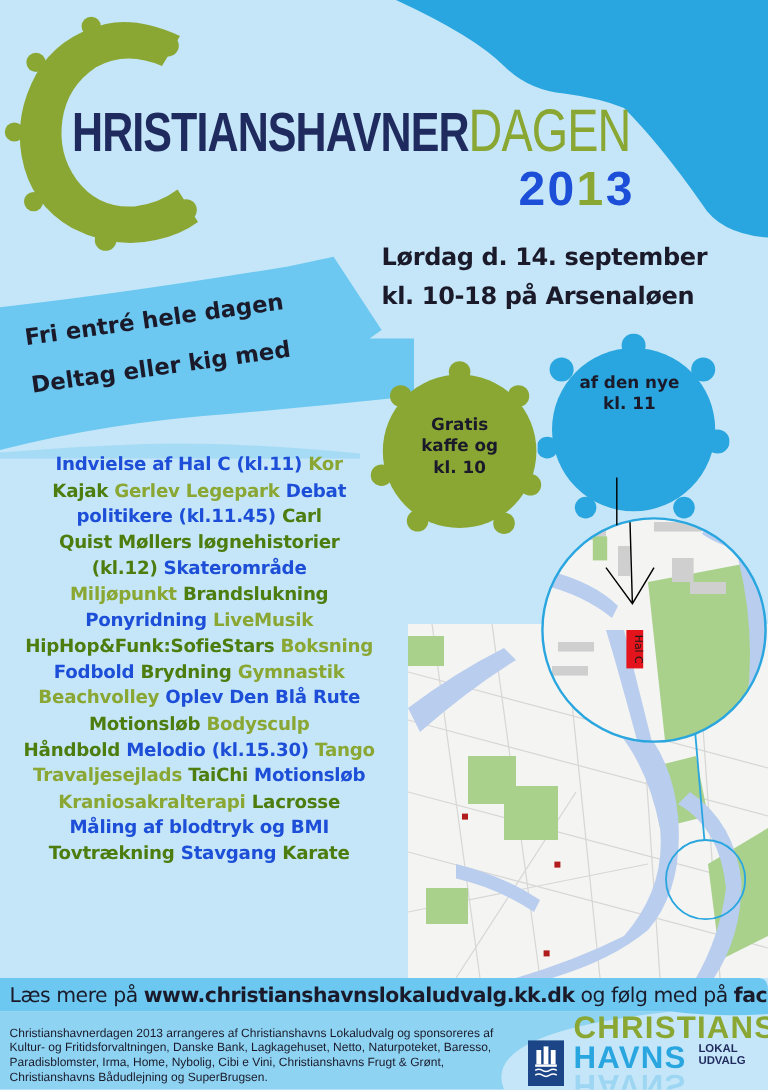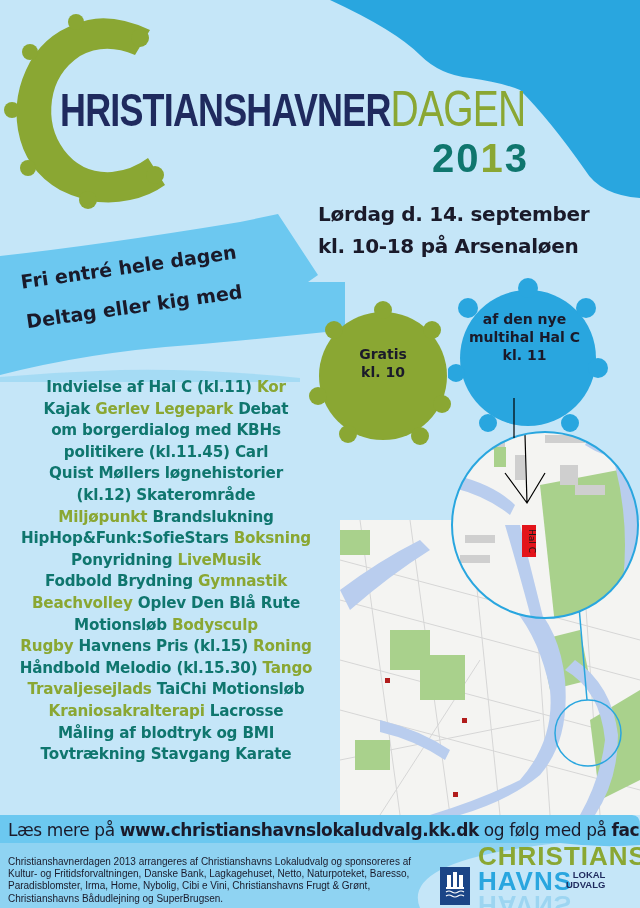--- a/index.html
+++ b/index.html
@@ -1,42 +1,42 @@
 <!DOCTYPE html>
 <html><head>
 <meta charset="utf-8">
 <style>
   * { margin:0; padding:0; box-sizing:border-box; }
   html, body { width:640px; height:908px; overflow:hidden; }
   body { background:#c5e6f8; font-family:"DejaVu Sans", sans-serif; position:relative; }
   .abs { position:absolute; }
-  .navy { color:#0f766e; }
+  .navy { color:#1d4ed8; }
   .green { color:#8aa733; }
-  .blue { color:#0f766e; }
+  .blue { color:#4d7c0f; }
 
   #title { left:60px; top:84px; font-family:"Liberation Sans", sans-serif; font-weight:bold; font-size:46px; letter-spacing:-1px; white-space:nowrap; transform:scaleX(0.78); transform-origin:left top; line-height:1; }
   #title .t1 { color:#1f2a5e; }
   #title .t2 { color:#8aa733; font-weight:normal; font-size:50px; }
   #year { left:432px; top:138px; font-family:"Liberation Sans", sans-serif; font-weight:bold; font-size:40px; line-height:1; letter-spacing:2px; }
 
   #datebox { left:318px; top:198px; width:320px; font-family:"DejaVu Sans", sans-serif; font-weight:bold; font-size:20px; color:#1a1a2a; line-height:32px; letter-spacing:-0.3px; }
 
   #banner-text { left:18px; top:262px; font-weight:bold; font-size:19px; color:#1a1a2a; transform:rotate(-8deg); transform-origin:left top; line-height:40px; }
 
   .bubble-text { font-weight:bold; font-size:14px; color:#1a1a2a; text-align:center; line-height:18px; }
 
   #activities { left:0; top:377px; width:318px; text-align:center; font-weight:bold; font-size:15.2px; line-height:21.6px; letter-spacing:-0.2px;padding-left:14px; }
 
   #footer-link { left:8px; top:820px; font-size:17px; color:#1a1a2a; white-space:nowrap; letter-spacing:-0.4px; }
   #footer-link b { font-weight:bold; }
   #sponsor { left:8px; top:856px; width:420px; font-family:Liberation Sans, sans-serif; font-size:10px; line-height:12.2px; color:#1a1a2a; }
 
   #logo-ch { left:478px; top:843px; font-family:"Liberation Sans", sans-serif; font-size:26px; font-weight:bold; color:#8aa733; letter-spacing:1px; line-height:1; }
   #logo-hv { left:478px; top:868px; font-family:"Liberation Sans", sans-serif; font-size:26px; font-weight:bold; color:#29a6df; letter-spacing:1px; line-height:1; }
-  #logo-lok { left:566px; top:870px; font-family:"Liberation Sans", sans-serif; font-size:9.5px; font-weight:bold; color:#1f2a5e; line-height:10px;text-align:right; }
+  #logo-lok { left:582px; top:870px; font-family:"Liberation Sans", sans-serif; font-size:9.5px; font-weight:bold; color:#1f2a5e; line-height:10px; }
   #logo-refl { left:478px; top:892px; font-family:"Liberation Sans", sans-serif; font-size:26px; font-weight:bold; color:#29a6df; opacity:0.25; transform:scaleY(-1); line-height:1; letter-spacing:1px; }
   #kk-logo { left:440px; top:867px; width:30px; height:38px; background:#1b4587; }
 </style>
 </head>
 <body>
 
 <svg class="abs" style="left:0;top:0;" width="640" height="908">
 
   <path d="M 330 0 L 640 0 L 640 198 Q 600 195 585 170 Q 550 120 520 90 Q 500 82 470 78 Q 440 75 420 55 Q 395 30 330 0 Z" fill="#29a6df"></path>
 
@@ -143,56 +143,54 @@
     <circle cx="124" cy="34" r="9"></circle>
     <circle cx="26" cy="34" r="9"></circle>
     <circle cx="10" cy="100" r="9"></circle>
     <circle cx="134" cy="108" r="9"></circle>
     <circle cx="40" cy="138" r="9"></circle>
     <circle cx="112" cy="140" r="9"></circle>
   </g>
 </svg>
 <div class="abs bubble-text" style="left:318px;top:345px;width:130px;">
   <div>Gratis</div>
+  <div>kaffe og</div>
   <div>kl. 10</div>
 </div>
 
 <svg class="abs" style="left:448px;top:278px;" width="160" height="160">
   <g fill="#29a6df">
     <circle cx="80" cy="80" r="68"></circle>
     <circle cx="80" cy="10" r="10"></circle>
     <circle cx="138" cy="30" r="10"></circle>
     <circle cx="20" cy="30" r="10"></circle>
     <circle cx="150" cy="90" r="10"></circle>
     <circle cx="8" cy="95" r="9"></circle>
     <circle cx="40" cy="145" r="9"></circle>
     <circle cx="122" cy="145" r="9"></circle>
   </g>
   <line x1="66" y1="120" x2="66" y2="160" stroke="#000" stroke-width="1.2"></line>
 </svg>
 <div class="abs bubble-text" style="left:452px;top:310px;width:145px;">
   <div>af den nye</div>
-  <div>multihal Hal C</div>
   <div>kl. 11</div>
 </div>
 
 <div id="activities" class="abs">
     <div><span class="navy">Indvielse af Hal C (kl.11) </span><span class="green">Kor</span></div>
     <div><span class="blue">Kajak </span><span class="green">Gerlev Legepark </span><span class="navy">Debat</span></div>
-    <div><span class="navy">om borgerdialog med KBHs</span></div>
     <div><span class="navy">politikere (kl.11.45) </span><span class="blue">Carl</span></div>
     <div><span class="blue">Quist Møllers løgnehistorier</span></div>
     <div><span class="blue">(kl.12) </span><span class="navy">Skaterområde</span></div>
     <div><span class="green">Miljøpunkt </span><span class="blue">Brandslukning</span></div>
+    <div><span class="navy">Ponyridning </span><span class="green">LiveMusik</span></div>
     <div><span class="blue">HipHop&amp;Funk:SofieStars </span><span class="green">Boksning</span></div>
-    <div><span class="navy">Ponyridning </span><span class="green">LiveMusik</span></div>
     <div><span class="navy">Fodbold </span><span class="blue">Brydning </span><span class="green">Gymnastik</span></div>
     <div><span class="green">Beachvolley </span><span class="navy">Oplev Den Blå Rute</span></div>
     <div><span class="blue">Motionsløb </span><span class="green">Bodysculp</span></div>
-    <div><span class="green">Rugby </span><span class="navy">Havnens Pris (kl.15) </span><span class="green">Roning</span></div>
     <div><span class="blue">Håndbold </span><span class="navy">Melodio (kl.15.30) </span><span class="green">Tango</span></div>
     <div><span class="green">Travaljesejlads </span><span class="blue">TaiChi </span><span class="navy">Motionsløb</span></div>
     <div><span class="green">Kraniosakralterapi </span><span class="blue">Lacrosse</span></div>
     <div><span class="navy">Måling af blodtryk og BMI</span></div>
     <div><span class="blue">Tovtrækning </span><span class="navy">Stavgang </span><span class="blue">Karate</span></div>
   </div>
 
 <div id="footer-link" class="abs">
   <span>Læs mere på </span><b>www.christianshavnslokaludvalg.kk.dk</b><span> og følg med på </span><b>facebook</b>
 </div>

